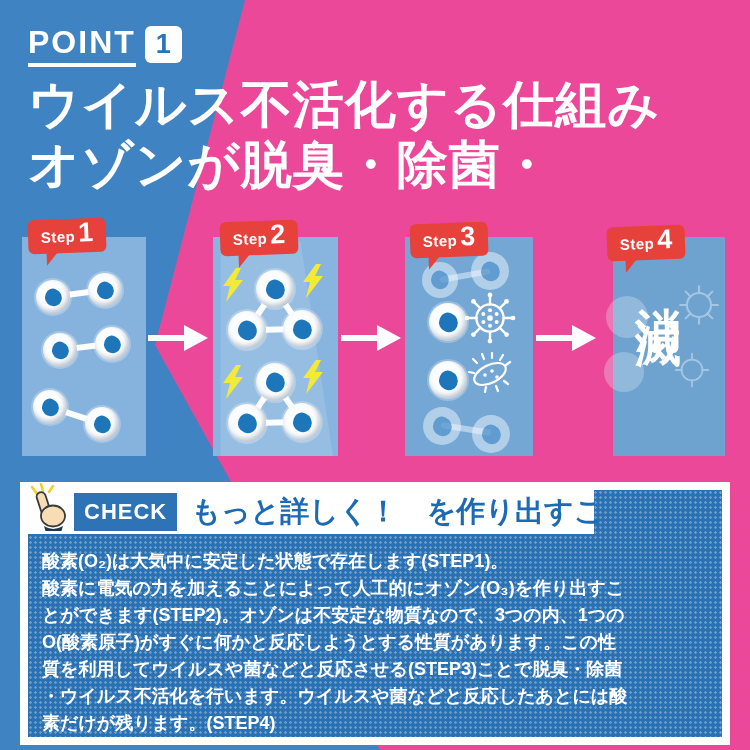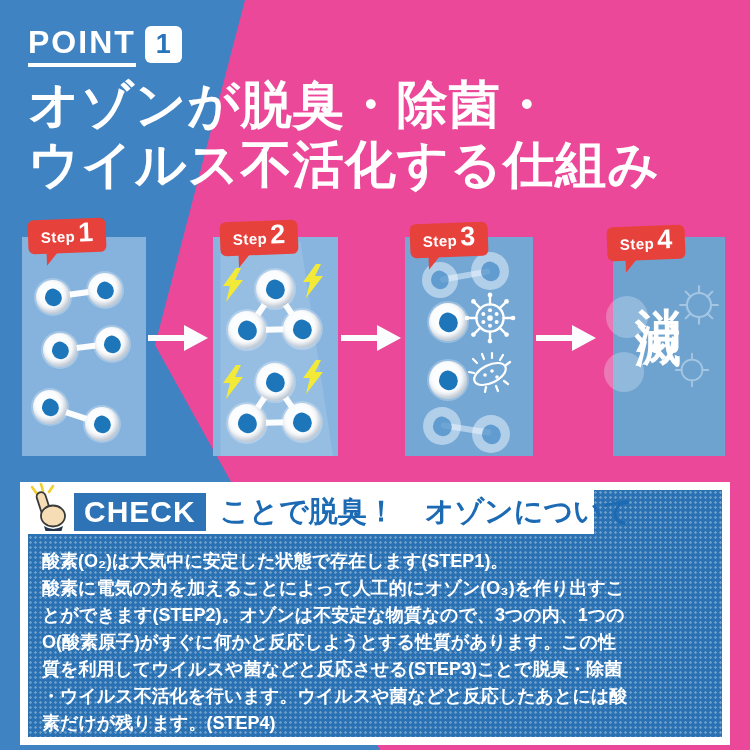--- a/index.html
+++ b/index.html
@@ -57,39 +57,39 @@
   .ghost{position:absolute;opacity:.45;}
 
   
   .check-box{position:absolute;left:20px;top:482px;width:710px;height:263px;
     box-sizing:border-box;border:8px solid #fff;background-color:#2a71b3;
     background-image:radial-gradient(circle,rgba(255,255,255,.30) 1.1px,transparent 1.5px);
     background-size:5px 5px;}
   .banner{position:absolute;left:0;top:0;width:566px;height:44px;background:#fff;
     display:flex;align-items:center;}
   .finger{margin:-10px 2px 0 2px;flex:0 0 auto;}
-  .check-tag{background:#2d73b5;color:#fff;font-size:30px;font-weight:800;
+  .check-tag{background:#2d73b5;color:#fff;font-size:22px;font-weight:800;
     letter-spacing:1px;padding:4px 10px;line-height:30px;}
   .check-heading{color:#1b6ab3;font-size:29px;font-weight:800;margin-left:14px;white-space:pre;}
   .check-body{position:absolute;left:14px;top:58px;width:672px;color:#fff;
     font-size:18px;font-weight:700;line-height:27px;white-space:pre;overflow:hidden;}
 </style>
 </head>
 <body>
 
 <div class="stage">
   <div class="bg-light"></div>
 
   <div class="point-row">
     <span class="point-label">POINT</span>
     <span class="point-num">1</span>
   </div>
   <div class="title">
+    <div>ウイルス不活化する仕組み</div>
     <div>オゾンが脱臭・除菌・</div>
-    <div>ウイルス不活化する仕組み</div>
   </div>
 
   <div class="panel p1"></div>
   <div class="panel p2"></div>
   <div class="panel p3"></div>
   <div class="panel p4"></div>
 
   <div class="badge" style="left:28px;top:219px">
     <span class="b-label">Step</span>
       <span class="b-num">1</span>
@@ -242,21 +242,21 @@
         <g stroke="#f2cf2c" stroke-width="2.6" stroke-linecap="round">
           <line x1="7" y1="12" x2="2" y2="5"></line>
             <line x1="13" y1="9" x2="11" y2="2"></line>
             <line x1="19" y1="10" x2="23" y2="4"></line>
         </g>
         <rect x="9" y="10" width="9" height="25" rx="4.5" transform="rotate(-18 13 22)" fill="#f7ddb5" stroke="#3a3a3a" stroke-width="1.8"></rect>
         <ellipse cx="23" cy="34" rx="12" ry="10.5" fill="#f7ddb5" stroke="#3a3a3a" stroke-width="1.8"></ellipse>
         <path d="M14 44 q9 6 19 0 l-1.5 5 h-16 z" fill="#23344d"></path>
       </svg>
       <span class="check-tag">CHECK</span>
-      <span class="check-heading">ことで脱臭！　オゾンについて</span>
+      <span class="check-heading">もっと詳しく！　を作り出すこ</span>
     </div>
     <div class="check-body">酸素(O₂)は大気中に安定した状態で存在します(STEP1)。
 酸素に電気の力を加えることによって人工的にオゾン(O₃)を作り出すこ
 とができます(STEP2)。オゾンは不安定な物質なので、3つの内、1つの
 O(酸素原子)がすぐに何かと反応しようとする性質があります。この性
 質を利用してウイルスや菌などと反応させる(STEP3)ことで脱臭・除菌
 ・ウイルス不活化を行います。ウイルスや菌などと反応したあとには酸
 素だけが残ります。(STEP4)</div>
   </div>
 </div>

